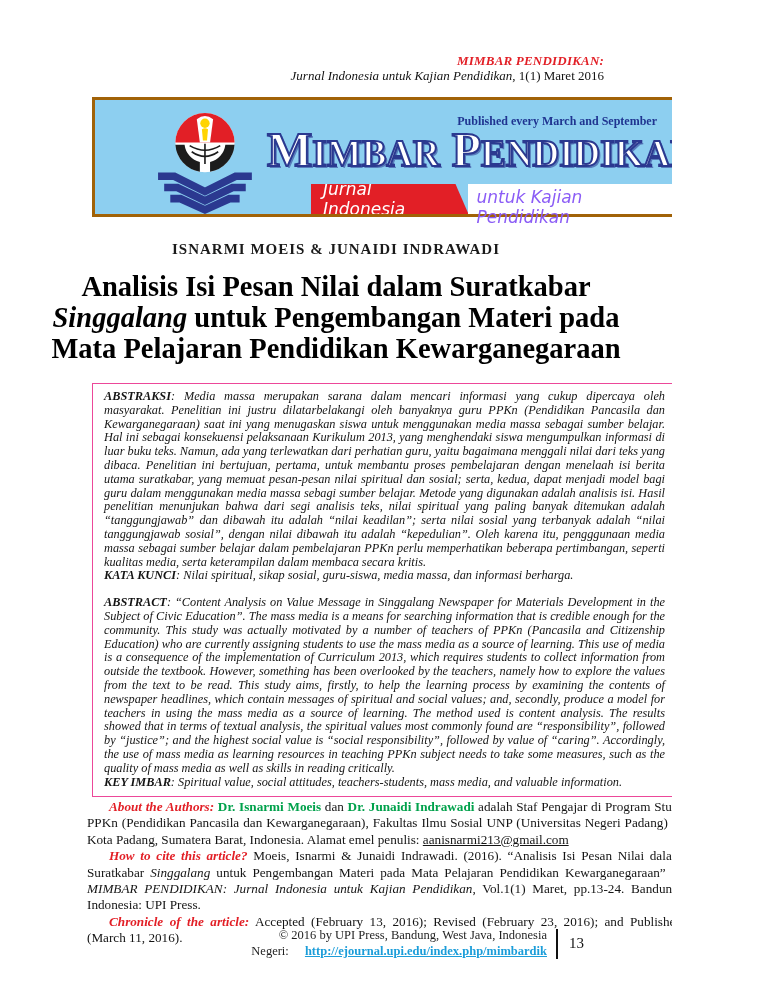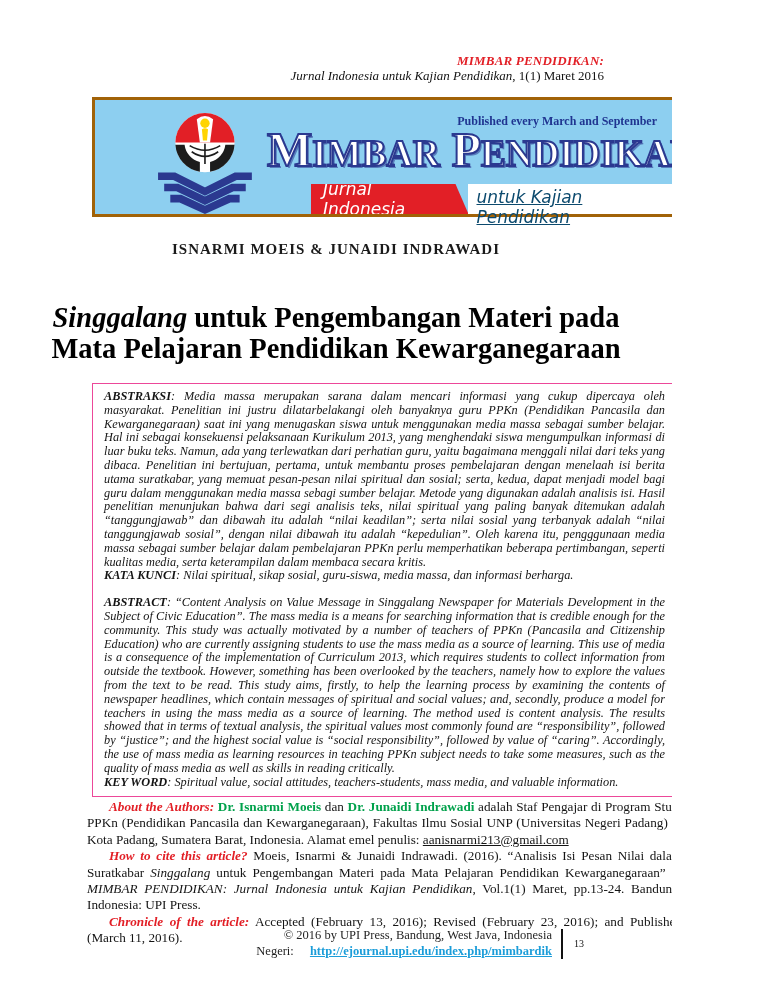--- a/index.html
+++ b/index.html
@@ -31,21 +31,21 @@
   }
   .logotype .big { font-size:48px; }
   .logotype .sc  { font-size:37px; }
   .strip { position:absolute; left:180px; top:84px; height:30px; display:flex; align-items:stretch;
            font-family:"DejaVu Sans", sans-serif; font-style:italic; font-size:17px;margin-left:36px; }
   .strip-red {
     background:#e21f26; color:#ffffff; display:flex; align-items:center;
     padding:0 22px 0 12px;
     clip-path:polygon(0 0, calc(100% - 13px) 0, 100% 100%, 0 100%);
   }
-  .strip-white { background:#ffffff; color:#0c4a6e; display:flex; align-items:center; padding:16px 12px 0 8px;text-decoration:underline; }
+  .strip-white { background:#ffffff; color:#8b5cf6; display:flex; align-items:center; padding:16px 12px 0 8px; }
 
   
   .authors { position:absolute; top:241px; left:0; right:0; text-align:center;
              font-size:15px; font-weight:bold; letter-spacing:1px; color:#1a1a1a; }
   .title { position:absolute; top:271px; left:40px; right:40px; text-align:center;
            font-size:28.5px; font-weight:bold; line-height:31px; color:#000; }
   .title i { font-style:italic; }
 
   
   .abs-box {
@@ -63,21 +63,21 @@
   .note-label { color:#e21f26; font-weight:bold; font-style:italic; }
   .green-name { color:#00a14b; font-weight:bold; }
   .email-link { color:#141414; text-decoration:underline; cursor:pointer; }
   .notes i { font-style:italic; }
 
   
   .footer { position:absolute; top:928px; right:88px; display:flex; align-items:center; gap:9px; }
   .footer-text { text-align:right; font-size:12.5px; line-height:15.5px; color:#1f1f1f; }
   .site-url { color:#1b9dd9; font-weight:bold; text-decoration:underline; cursor:pointer;margin-left:13px; }
   .footer-sep { width:2px; height:30px; background:#111; }
-  .page-num { font-size:10px; color:#111; padding-left:2px; }
+  .page-num { font-size:15px; color:#111; padding-left:2px; }
 </style>
 </head>
 <body>
 
 <div class="page">
 
   <div class="running-head">
     <div class="rh-title">MIMBAR PENDIDIKAN:</div>
     <div class="rh-sub"><i>Jurnal Indonesia untuk Kajian Pendidikan</i><span class="rh-issue">, 1(1) Maret 2016</span></div>
   </div>
@@ -101,29 +101,29 @@
     <div class="published">Published every March and September</div>
     <div class="logotype"><span class="big">M</span><span class="sc">IMBAR</span><span class="big">&nbsp;</span><span class="big">P</span><span class="sc">ENDIDIKAN</span></div>
     <div class="strip">
       <div class="strip-red">Jurnal Indonesia</div>
       <div class="strip-white">untuk Kajian Pendidikan</div>
     </div>
   </div>
 
   <div class="authors">ISNARMI MOEIS &amp; JUNAIDI INDRAWADI</div>
 
-  <h1 class="title"><br>
+  <h1 class="title"><span>Analisis Isi Pesan Nilai dalam Suratkabar</span><br>
     <i>Singgalang</i><span> untuk Pengembangan Materi pada</span><br>
     <span>Mata Pelajaran Pendidikan Kewarganegaraan</span></h1>
 
   <div class="abs-box">
     <p><span class="lead">ABSTRAKSI</span><span>: Media massa merupakan sarana dalam mencari informasi yang cukup dipercaya oleh masyarakat. Penelitian ini justru dilatarbelakangi oleh banyaknya guru PPKn (Pendidikan Pancasila dan Kewarganegaraan) saat ini yang menugaskan siswa untuk menggunakan media massa sebagai sumber belajar. Hal ini sebagai konsekuensi pelaksanaan Kurikulum 2013, yang menghendaki siswa mengumpulkan informasi di luar buku teks. Namun, ada yang terlewatkan dari perhatian guru, yaitu bagaimana menggali nilai dari teks yang dibaca. Penelitian ini bertujuan, pertama,  untuk membantu proses pembelajaran dengan menelaah isi berita utama suratkabar, yang memuat pesan-pesan nilai spiritual dan sosial; serta, kedua,  dapat menjadi model bagi guru dalam menggunakan media massa sebagi sumber belajar. Metode yang digunakan adalah analisis isi. Hasil penelitian menunjukan bahwa dari segi analisis teks, nilai spiritual yang paling banyak ditemukan adalah “tanggungjawab” dan dibawah itu adalah “nilai keadilan”; serta nilai sosial yang terbanyak adalah “nilai tanggungjawab sosial”, dengan nilai dibawah itu adalah “kepedulian”. Oleh karena itu, pengggunaan media massa sebagai sumber belajar dalam pembelajaran PPKn perlu memperhatikan beberapa pertimbangan, seperti kualitas media, serta keterampilan dalam membaca secara kritis.</span></p>
     <p><span class="lead">KATA KUNCI</span><span>: Nilai spiritual, sikap sosial, guru-siswa, media massa, dan informasi berharga.</span></p>
     <p class="abs-gap"><span class="lead">ABSTRACT</span><span>: “Content Analysis on Value Message in Singgalang Newspaper for Materials Development in the Subject of Civic Education”. The mass media is a means for searching information that is credible enough for the community. This study was actually motivated by a number of teachers of PPKn (Pancasila and Citizenship Education) who are currently assigning students to use the mass media as a source of learning. This use of media is a consequence of the implementation of Curriculum 2013, which requires students to collect information from outside the textbook. However, something has been overlooked by the teachers, namely how to explore the values from the text to be read. This study aims, firstly, to help the learning process by examining the contents of newspaper headlines, which contain messages of spiritual and social values; and, secondly, produce a model for teachers in using the mass media as a source of learning. The method used is content analysis. The results showed that in terms of textual analysis, the spiritual values most commonly found are “responsibility”, followed by “justice”; and the highest social value is “social responsibility”, followed by value of “caring”. Accordingly, the use of mass media as learning resources in teaching PPKn subject needs to take some measures, such as the quality of mass media as well as skills in reading critically.</span></p>
-    <p><span class="lead">KEY WORD</span><span>: Spiritual value, social attitudes, teachers-students, mass media, and valuable information.</span></p>
+    <p><span class="lead">KEY IMBAR</span><span>: Spiritual value, social attitudes, teachers-students, mass media, and valuable information.</span></p>
   </div>
 
   <div class="notes">
     <p><span class="note-label">About the Authors:</span><span class="green-name"> Dr. Isnarmi Moeis</span><span> dan </span><span class="green-name">Dr. Junaidi Indrawadi</span><span> adalah Staf Pengajar di Program Studi PPKn (Pendidikan Pancasila dan Kewarganegaraan), Fakultas Ilmu Sosial UNP (Universitas Negeri Padang) di Kota Padang, Sumatera Barat, Indonesia. Alamat emel penulis: </span><a class="email-link">aanisnarmi213@gmail.com</a></p>
     <p><span class="note-label">How to cite this article?</span><span> Moeis, Isnarmi &amp; Junaidi Indrawadi. (2016). “Analisis Isi Pesan Nilai dalam Suratkabar </span><i>Singgalang</i><span> untuk Pengembangan Materi pada Mata Pelajaran Pendidikan Kewarganegaraan” in </span><i>MIMBAR PENDIDIKAN: Jurnal Indonesia untuk Kajian Pendidikan</i><span>, Vol.1(1) Maret, pp.13-24. Bandung, Indonesia: UPI Press.</span></p>
     <p><span class="note-label">Chronicle of the article:</span><span> Accepted (February 13, 2016); Revised (February 23, 2016); and Published (March 11, 2016).</span></p>
   </div>
 
   <div class="footer">
     <div class="footer-text">

